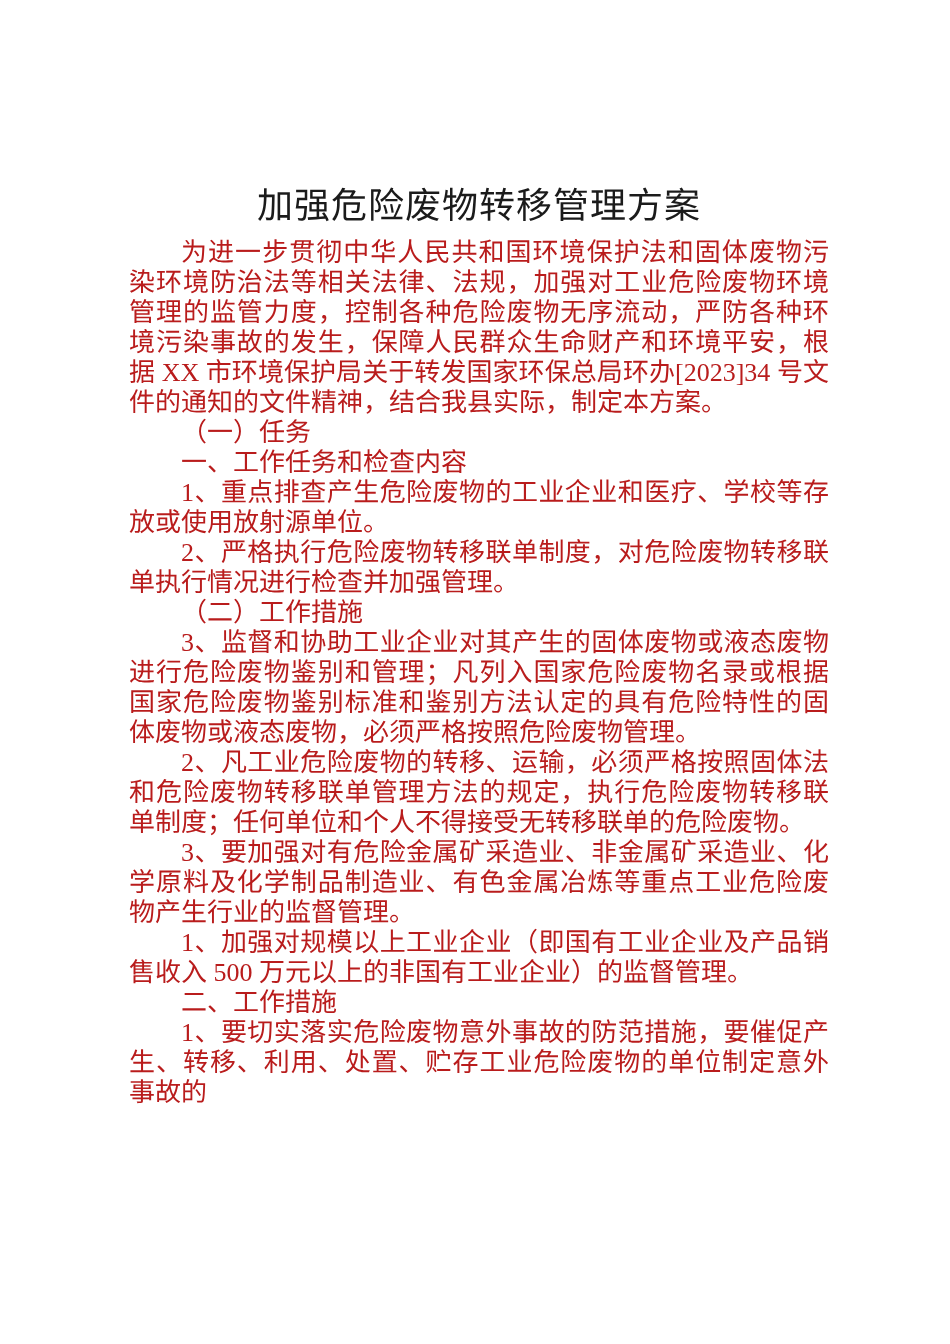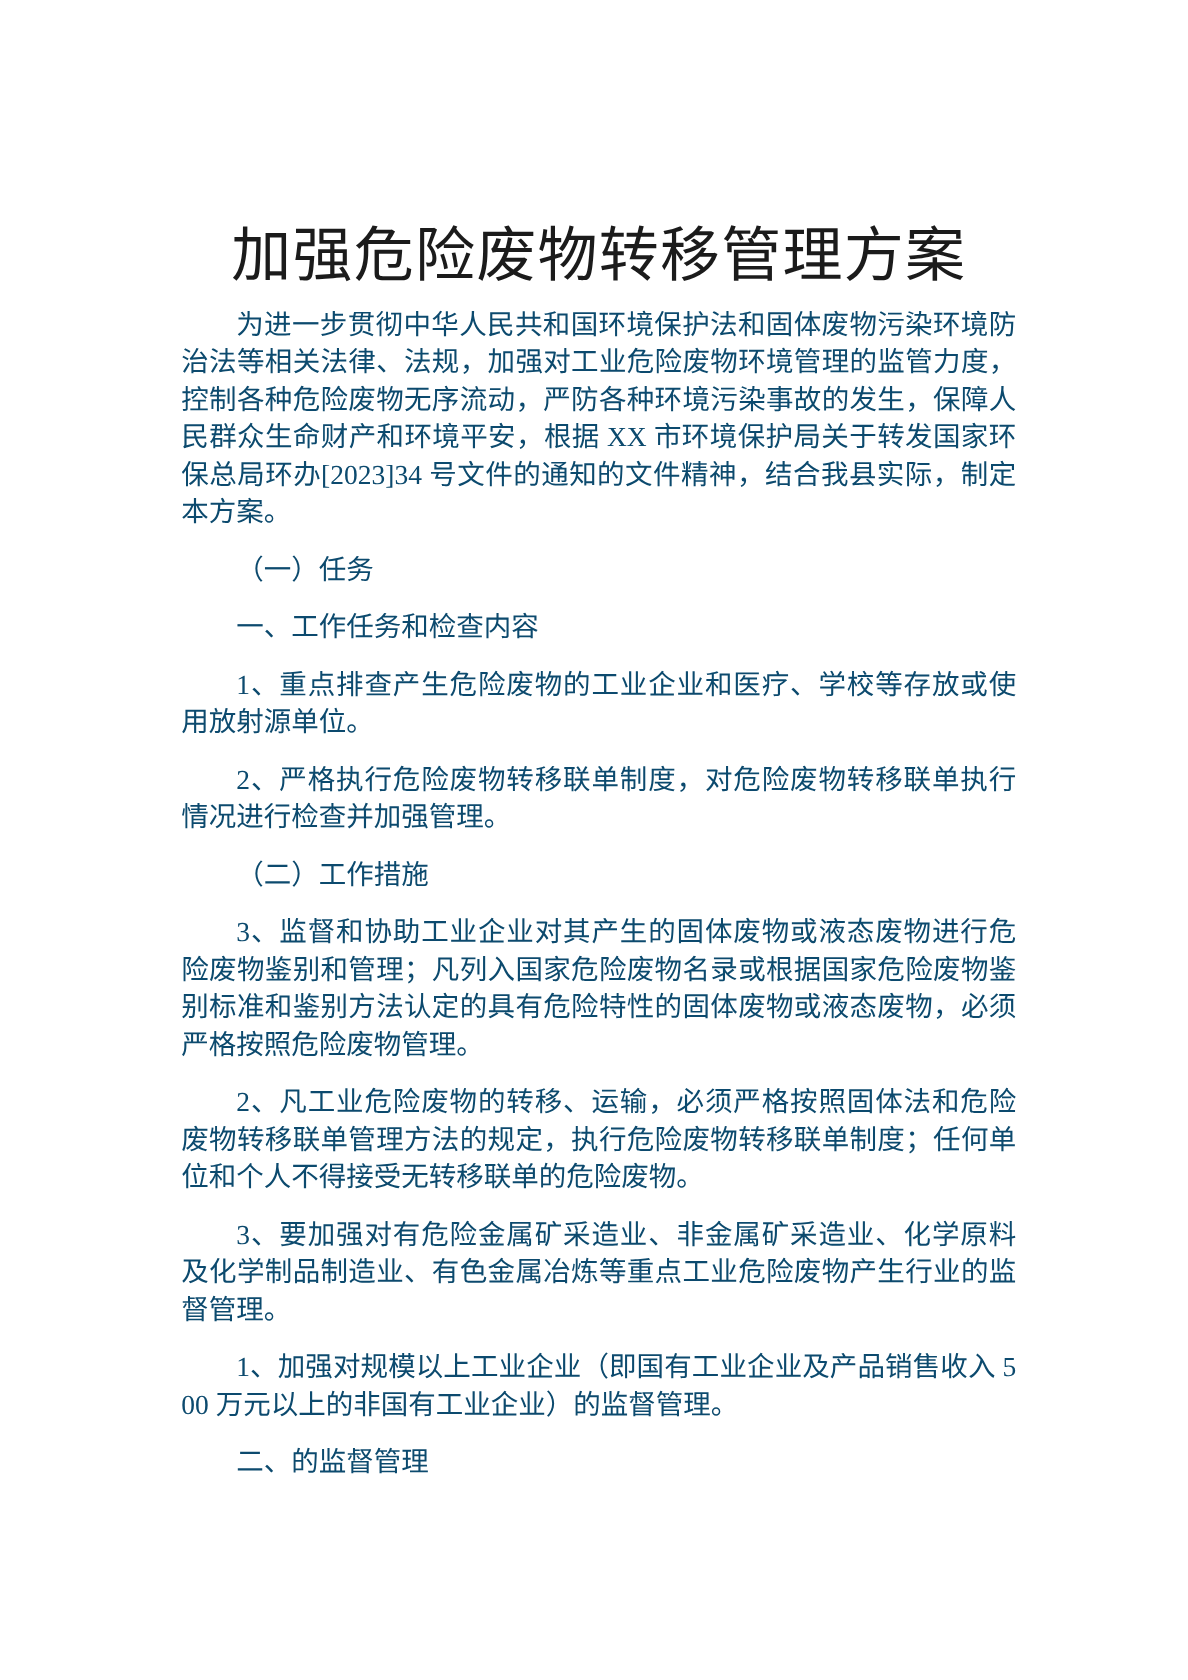--- a/index.html
+++ b/index.html
@@ -16,33 +16,33 @@
     font-family: "Liberation Serif", "DejaVu Serif", serif;
   }
   .content {
     position: absolute;
     left: 129px;
     top: 183px;
     width: 700px;
   }
   .doc-title {
     margin: 0 0 9px 0;
-    font-size: 48px;
+    font-size: 36px;
     font-weight: normal;
     line-height: 46px;
     text-align: center;
     color: #1b1b1b;
     letter-spacing: 1px;
     white-space: nowrap;
   }
   .body-text p {
-    margin: 16px;
-    font-size: 22px;
+    margin: 0;
+    font-size: 26px;
     line-height: 30px;
-    color: #0c4a6e;
+    color: #b91c1c;
     text-align: justify;
     text-justify: inter-character;
     text-indent: 2em;
     word-break: break-all;
   }
 </style>
 </head>
 <body>
 
 <div class="page">
@@ -52,16 +52,17 @@
       <p>为进一步贯彻中华人民共和国环境保护法和固体废物污染环境防治法等相关法律、法规，加强对工业危险废物环境管理的监管力度，控制各种危险废物无序流动，严防各种环境污染事故的发生，保障人民群众生命财产和环境平安，根据 XX 市环境保护局关于转发国家环保总局环办[2023]34 号文件的通知的文件精神，结合我县实际，制定本方案。</p>
       <p>（一）任务</p>
       <p>一、工作任务和检查内容</p>
       <p>1、重点排查产生危险废物的工业企业和医疗、学校等存放或使用放射源单位。</p>
       <p>2、严格执行危险废物转移联单制度，对危险废物转移联单执行情况进行检查并加强管理。</p>
       <p>（二）工作措施</p>
       <p>3、监督和协助工业企业对其产生的固体废物或液态废物进行危险废物鉴别和管理；凡列入国家危险废物名录或根据国家危险废物鉴别标准和鉴别方法认定的具有危险特性的固体废物或液态废物，必须严格按照危险废物管理。</p>
       <p>2、凡工业危险废物的转移、运输，必须严格按照固体法和危险废物转移联单管理方法的规定，执行危险废物转移联单制度；任何单位和个人不得接受无转移联单的危险废物。</p>
       <p>3、要加强对有危险金属矿采造业、非金属矿采造业、化学原料及化学制品制造业、有色金属冶炼等重点工业危险废物产生行业的监督管理。</p>
       <p>1、加强对规模以上工业企业（即国有工业企业及产品销售收入 500 万元以上的非国有工业企业）的监督管理。</p>
-      <p>二、的监督管理</p>
+      <p>二、工作措施</p>
+      <p>1、要切实落实危险废物意外事故的防范措施，要催促产生、转移、利用、处置、贮存工业危险废物的单位制定意外事故的</p>
     </div>
   </div>
 </div>
 
 </body></html>

